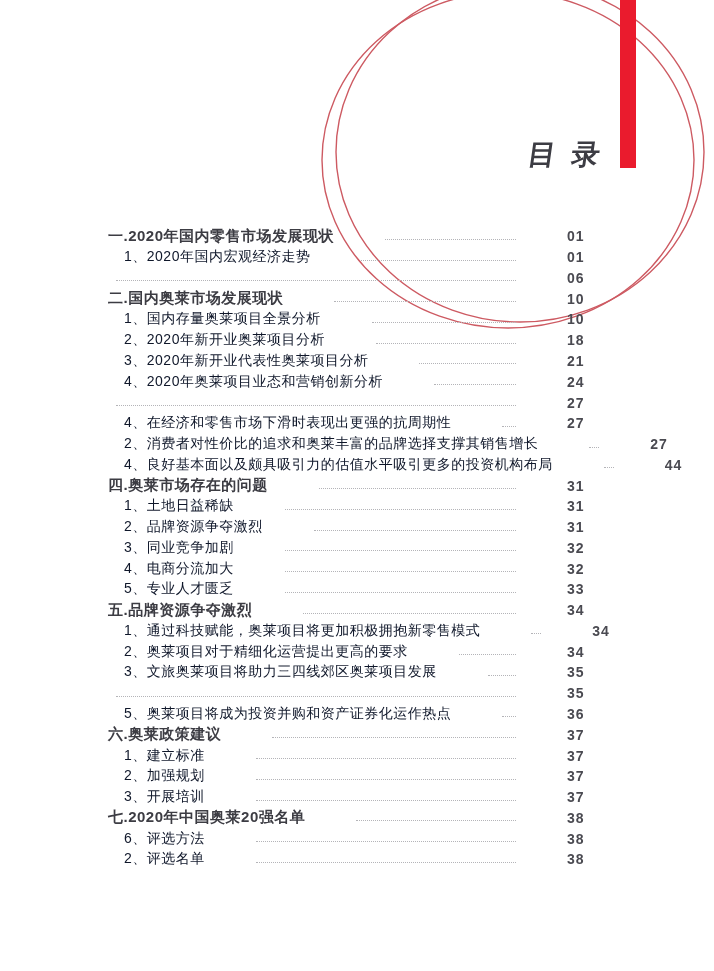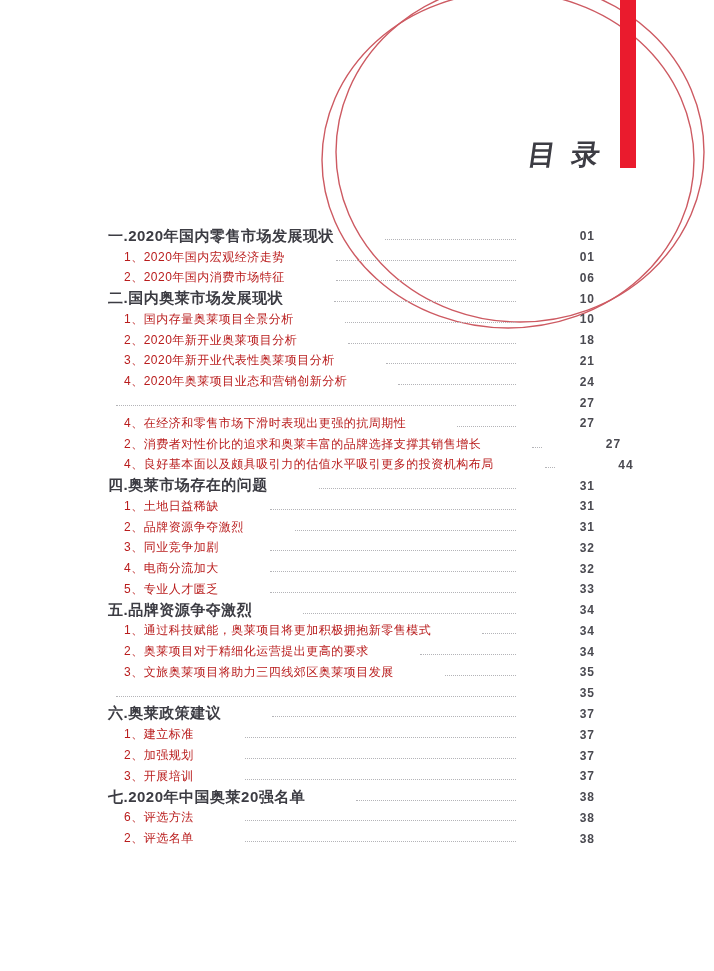--- a/index.html
+++ b/index.html
@@ -29,31 +29,31 @@
     position:absolute;left:108px;top:226px;width:487px;z-index:1;
   }
   .row{
     display:flex;align-items:center;height:20.77px;white-space:nowrap;gap:43px;
   }
   .row .label{flex:0 0 auto;}
   .row.lvl0 .label{
     font-size:15px;font-weight:bold;color:#3c3c43;letter-spacing:0.5px;
   }
   .row.lvl1 .label{
-    font-size:12px;color:#b91c1c;padding-left:16px;letter-spacing:0.5px;
+    font-size:14px;color:#0f172a;padding-left:16px;letter-spacing:0.5px;
   }
   .row .dots{
     flex:1 1 auto;min-width:10px;
     border-bottom:1.6px dotted #b4b4b8;
     margin:0 8px 0 8px;
     transform:translateY(3px);
   }
   .row .page{
-    flex:0 0 auto;width:28px;text-align:right;
-    font-size:12px;font-weight:600;color:#4a4a51;letter-spacing:1px;
+    flex:0 0 auto;width:28px;text-align:left;
+    font-size:14px;font-weight:600;color:#4a4a51;letter-spacing:1px;
   }
 </style>
 </head>
 <body>
 
 <svg class="decor-svg" width="714" height="971" viewBox="0 0 714 971">
   <ellipse cx="508" cy="160" rx="186" ry="168" fill="none" stroke="#cd5a62" stroke-width="1.4"></ellipse>
   <ellipse cx="520" cy="152" rx="184" ry="170" fill="none" stroke="#cd5a62" stroke-width="1.4"></ellipse>
 </svg>
 
@@ -68,21 +68,20 @@
     <span class="page">01</span>
   </div>
 
   <div class="row lvl1">
     <span class="label">1、2020年国内宏观经济走势</span>
     <span class="dots"></span>
     <span class="page">01</span>
   </div>
 
   <div class="row lvl1">
-    <span class="label">2、2020年国内消费市场特征</span>
     <span class="dots"></span>
     <span class="page">06</span>
   </div>
 
   <div class="row lvl0">
     <span class="label">二.国内奥莱市场发展现状</span>
     <span class="dots"></span>
     <span class="page">10</span>
   </div>
 
@@ -192,20 +191,25 @@
     <span class="label">3、文旅奥莱项目将助力三四线郊区奥莱项目发展</span>
     <span class="dots"></span>
     <span class="page">35</span>
   </div>
 
   <div class="row lvl1">
     <span class="dots"></span>
     <span class="page">35</span>
   </div>
 
+  <div class="row lvl1">
+    <span class="label">5、奥莱项目将成为投资并购和资产证券化运作热点</span>
+    <span class="dots"></span>
+    <span class="page">36</span>
+  </div>
 
   <div class="row lvl0">
     <span class="label">六.奥莱政策建议</span>
     <span class="dots"></span>
     <span class="page">37</span>
   </div>
 
   <div class="row lvl1">
     <span class="label">1、建立标准</span>
     <span class="dots"></span>

